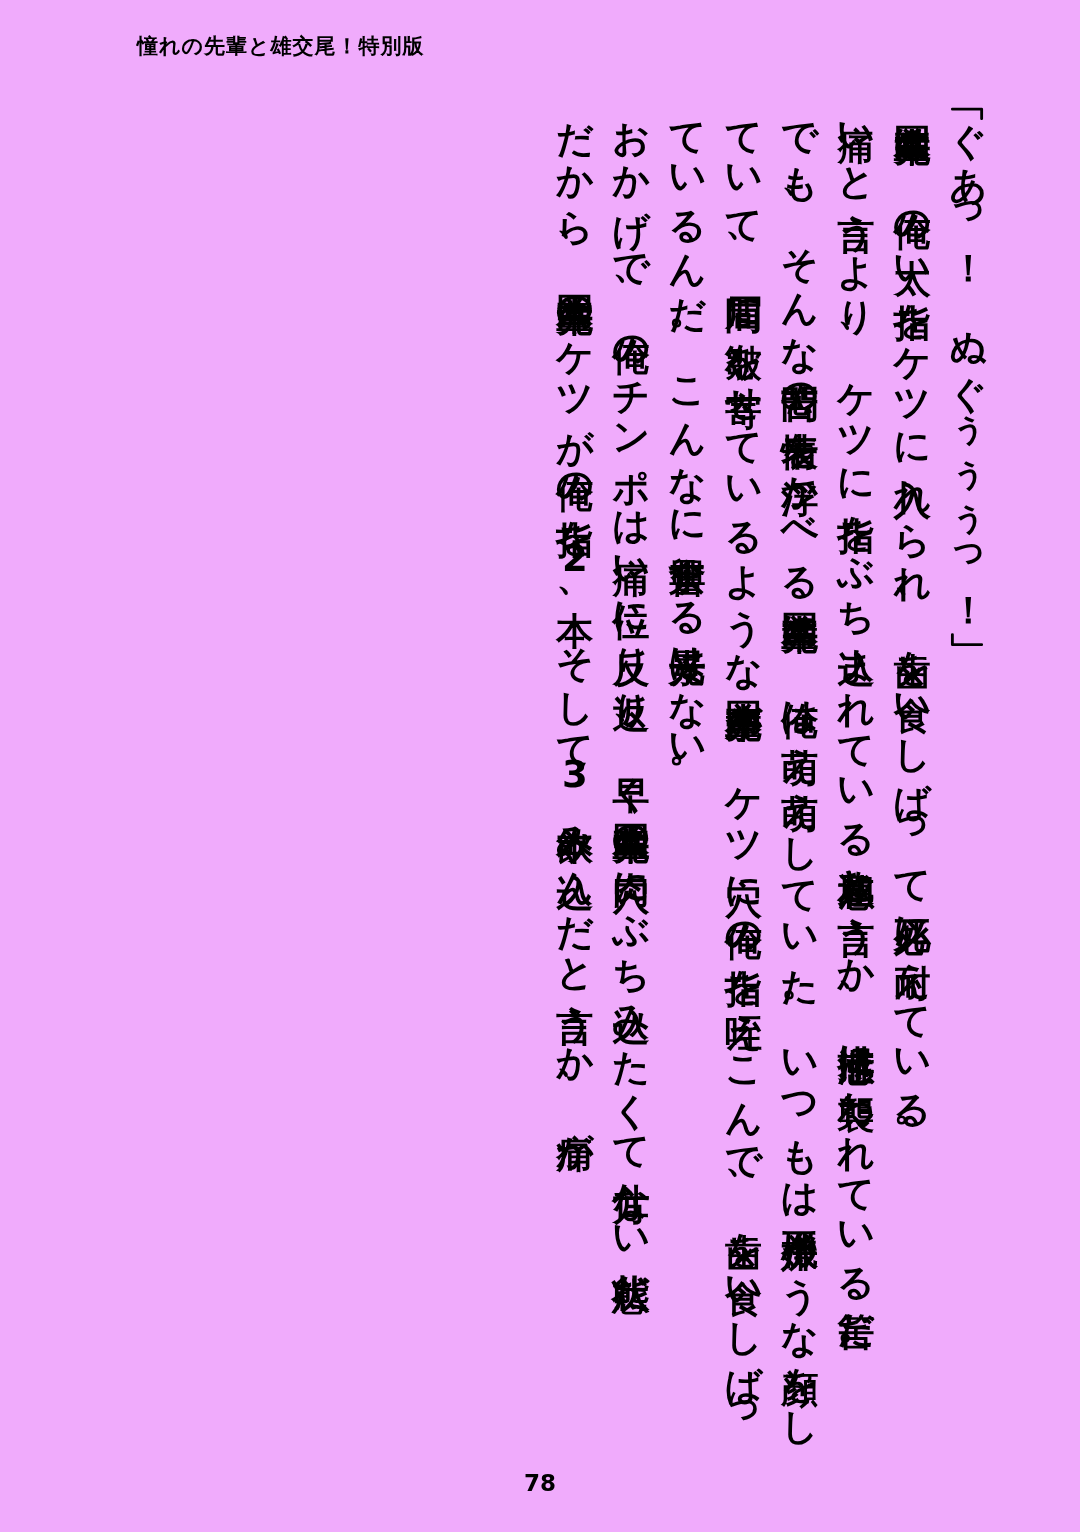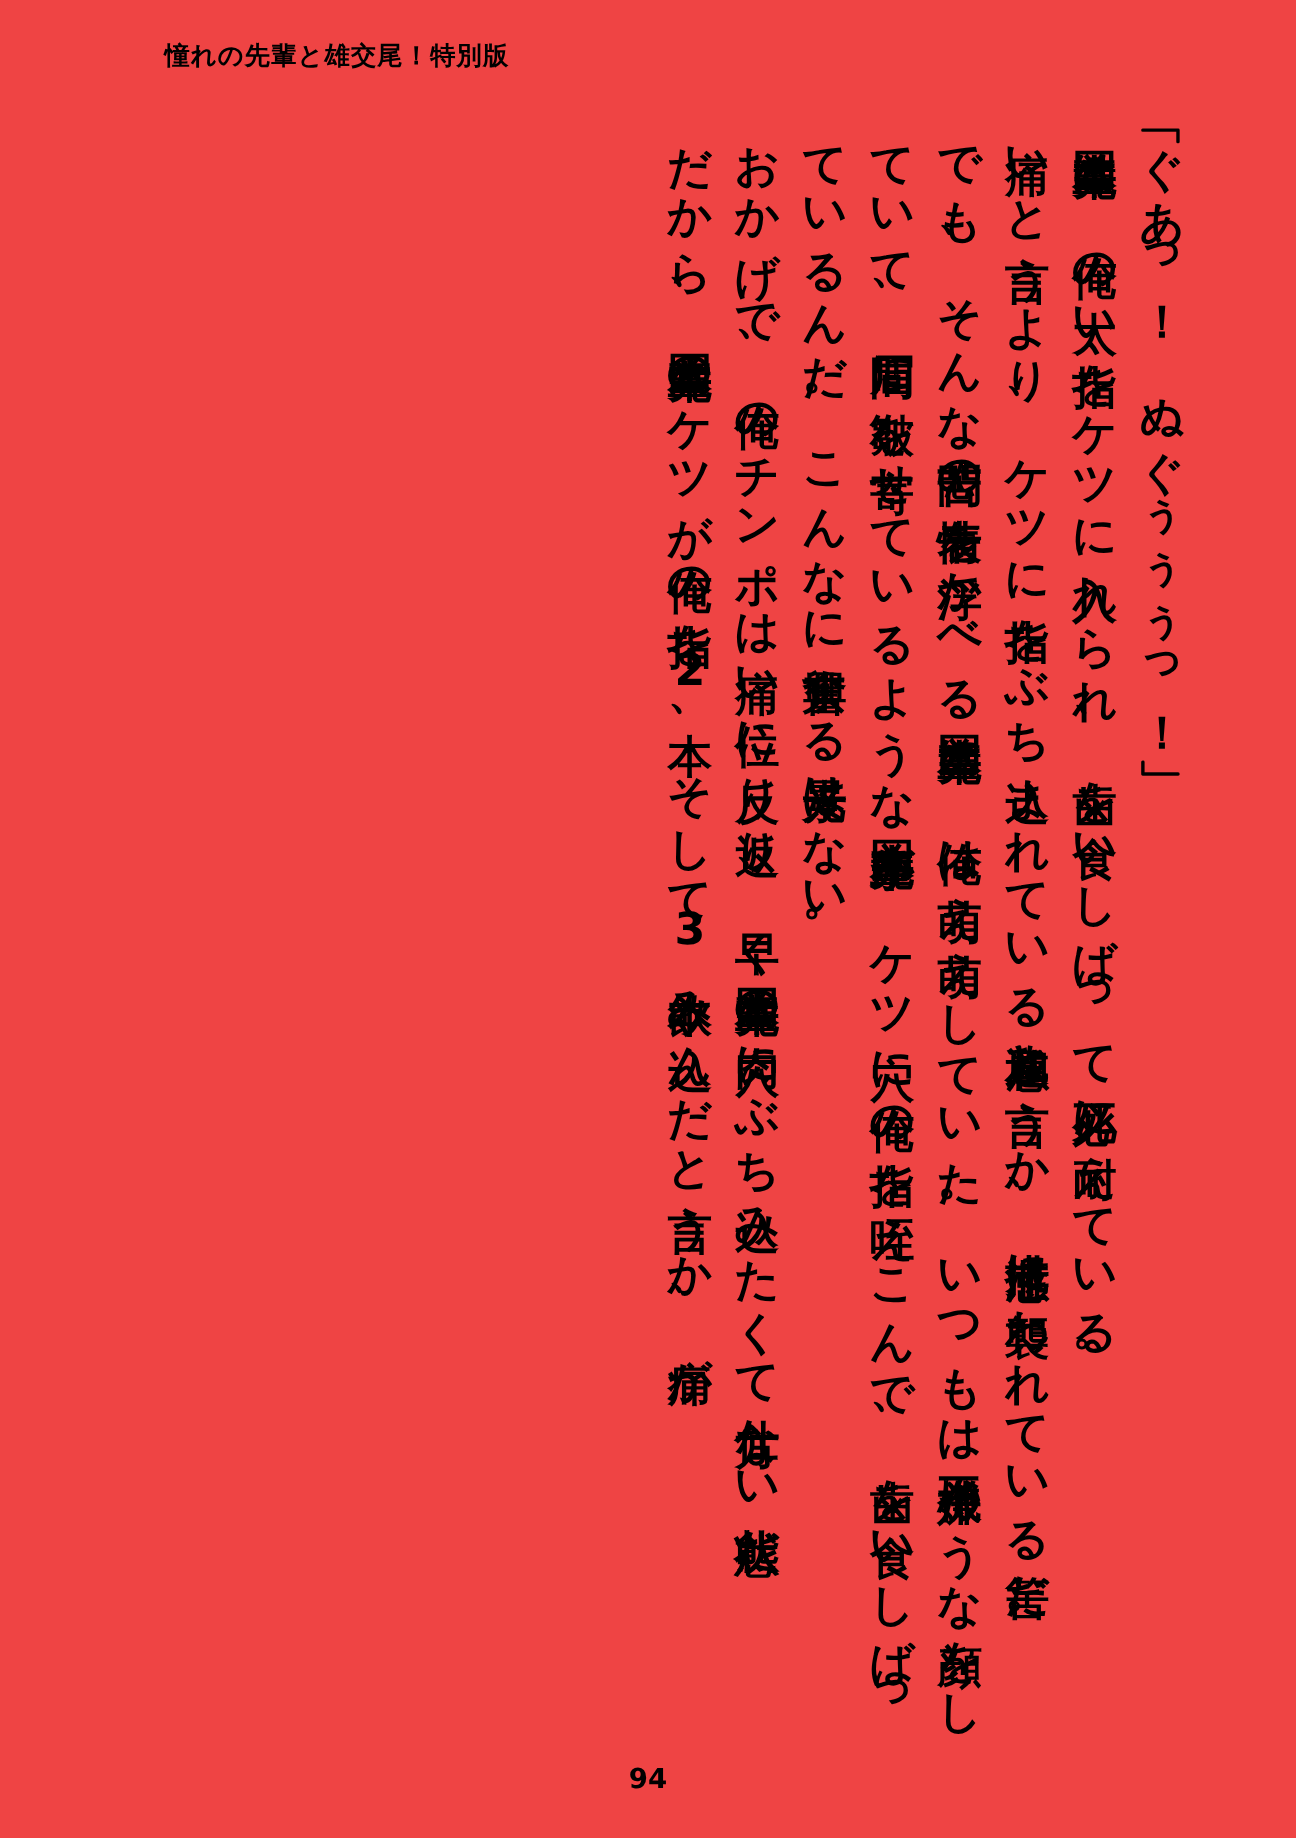--- a/index.html
+++ b/index.html
@@ -8,21 +8,21 @@
     background: #ffffff;
   }
   body {
     font-family: "DejaVu Serif", "Liberation Serif", serif;
     color: #000000;
   }
   .page {
     position: relative;
     width: 1080px;
     height: 1532px;
-    background: #ef4444;
+    background: #f0abfc;
     overflow: hidden;
     box-sizing: border-box;
   }
   .header-title {
     position: absolute;
     top: 34px;
     left: 137px;
     font-size: 21px;
     font-weight: 700;
     letter-spacing: 1px;
@@ -78,15 +78,15 @@
     <div class="vtext">
         <p>「ぐあっ！　ぬぐぅぅぅっ！」</p>
         <p>岡本先輩は、俺の太い指をケツに入れられ、歯を食いしばって必死に耐えている。</p>
         <p>痛いと言うより、ケツに指をぶち込まれている違和感と言うか、排泄感に襲われている筈だ。</p>
         <p>でも、そんな苦悶の表情を浮かべる岡本先輩に、俺は萌え萌えしていた。いつもは不機嫌そうな顔をしていて、眉間に皺を寄せているような岡本先輩が、ケツ穴に俺の指を咥えこんで、歯を食いしばっているんだ。こんなに興奮する光景はない。</p>
         <p>おかげで、俺のチンポは痛い位に反り返り、早く岡本先輩の肉穴にぶち込みたくて仕方ない状態だ。</p>
         <p>だから、岡本先輩のケツが俺の指を2本、そして3本飲み込んだと言うか、痛が</p>
       </div>
   </div>
 
-  <div class="page-number">94</div>
+  <div class="page-number">78</div>
 
 </div>
 
 </body></html>

